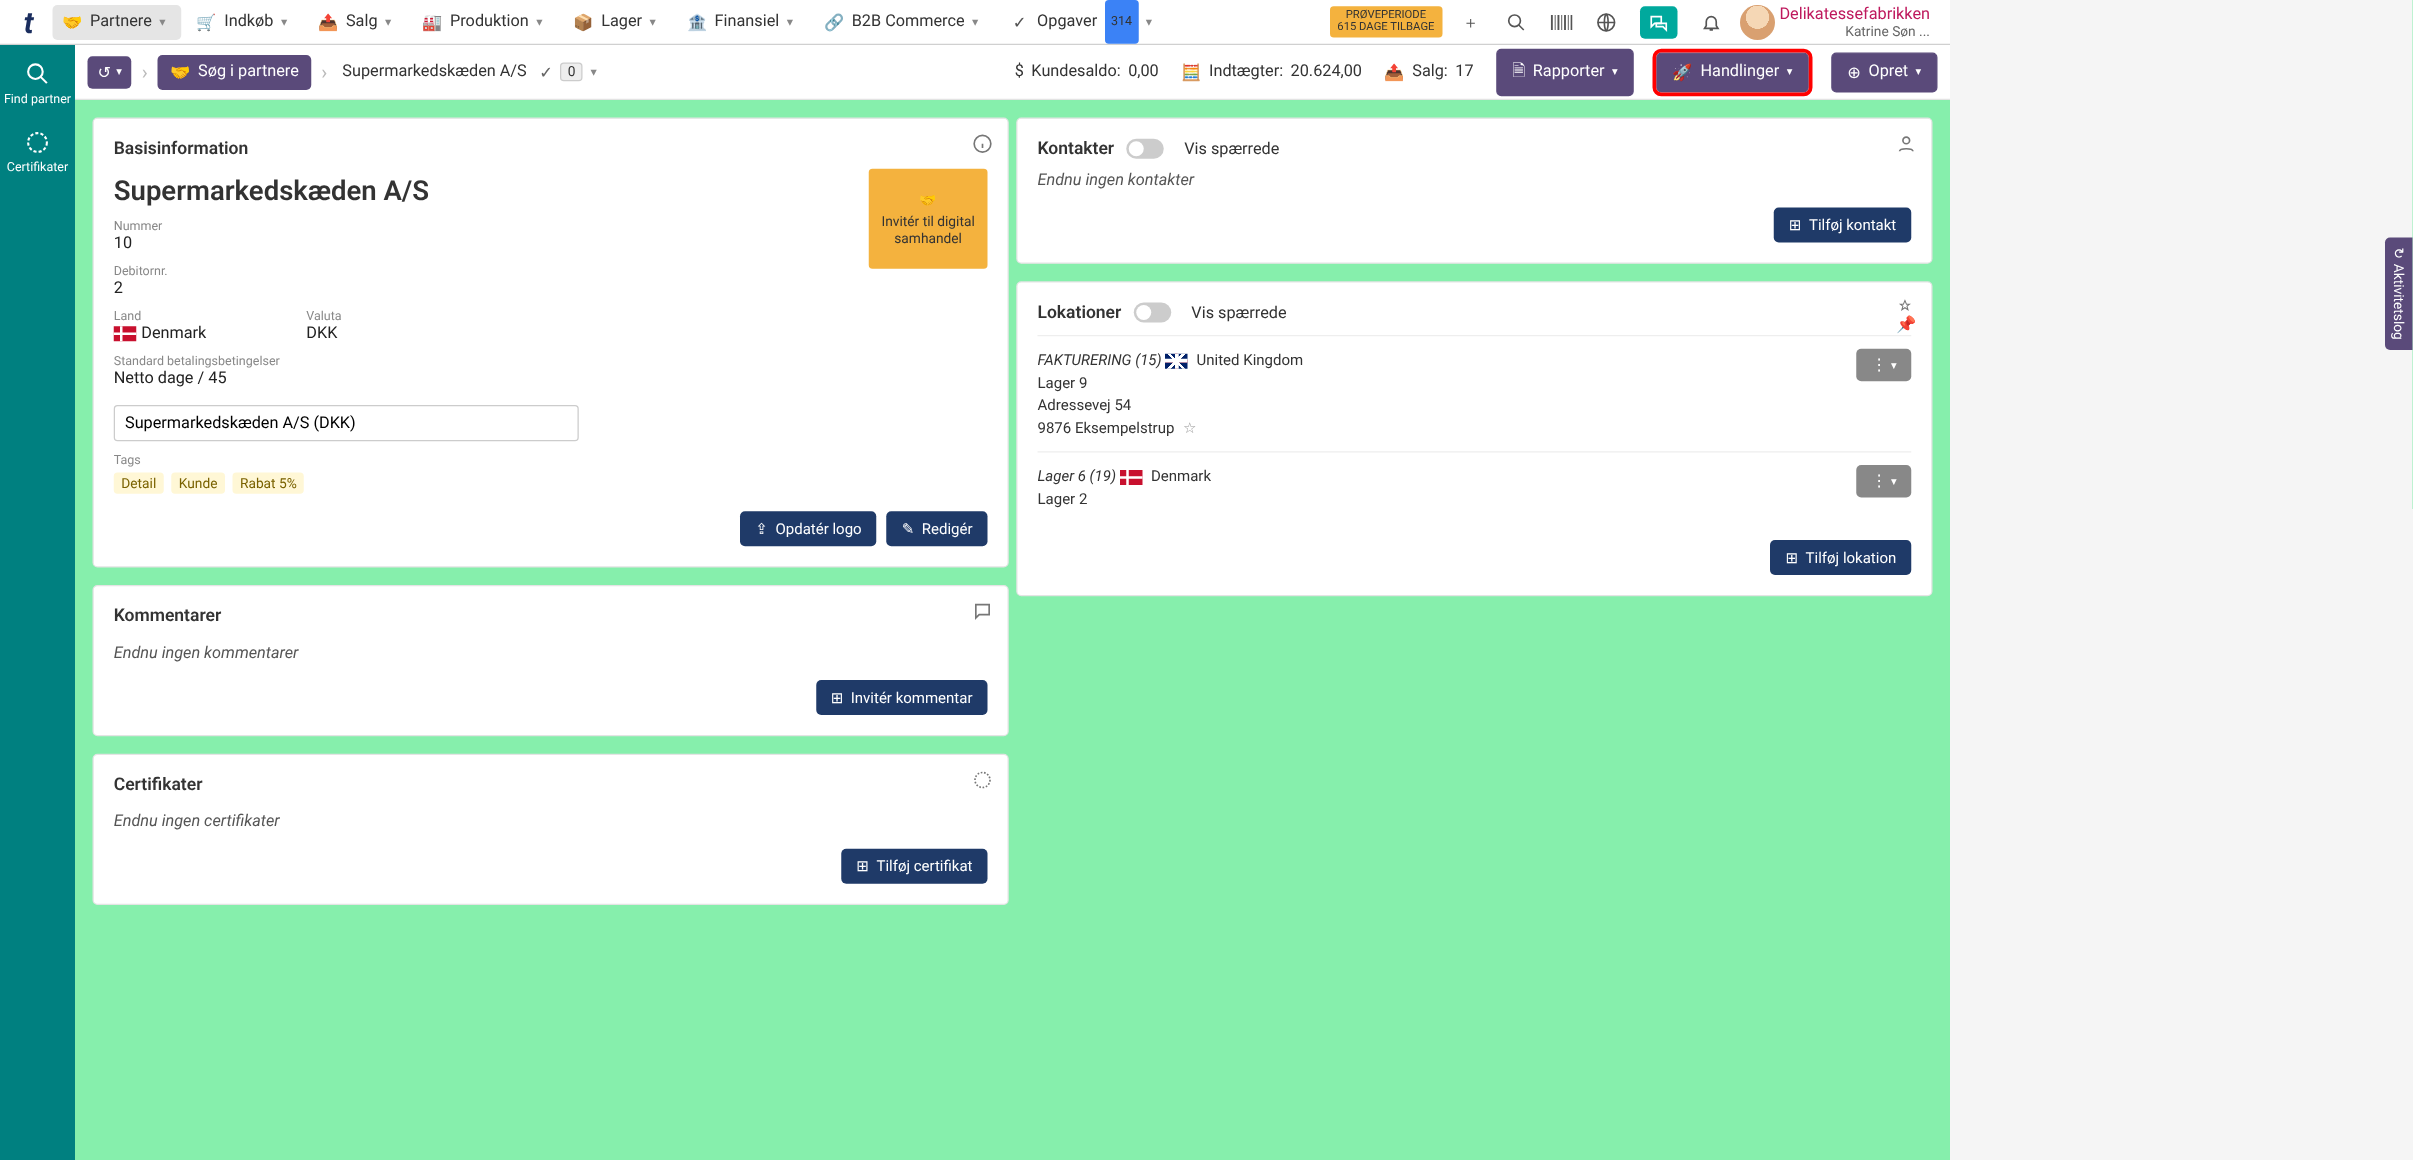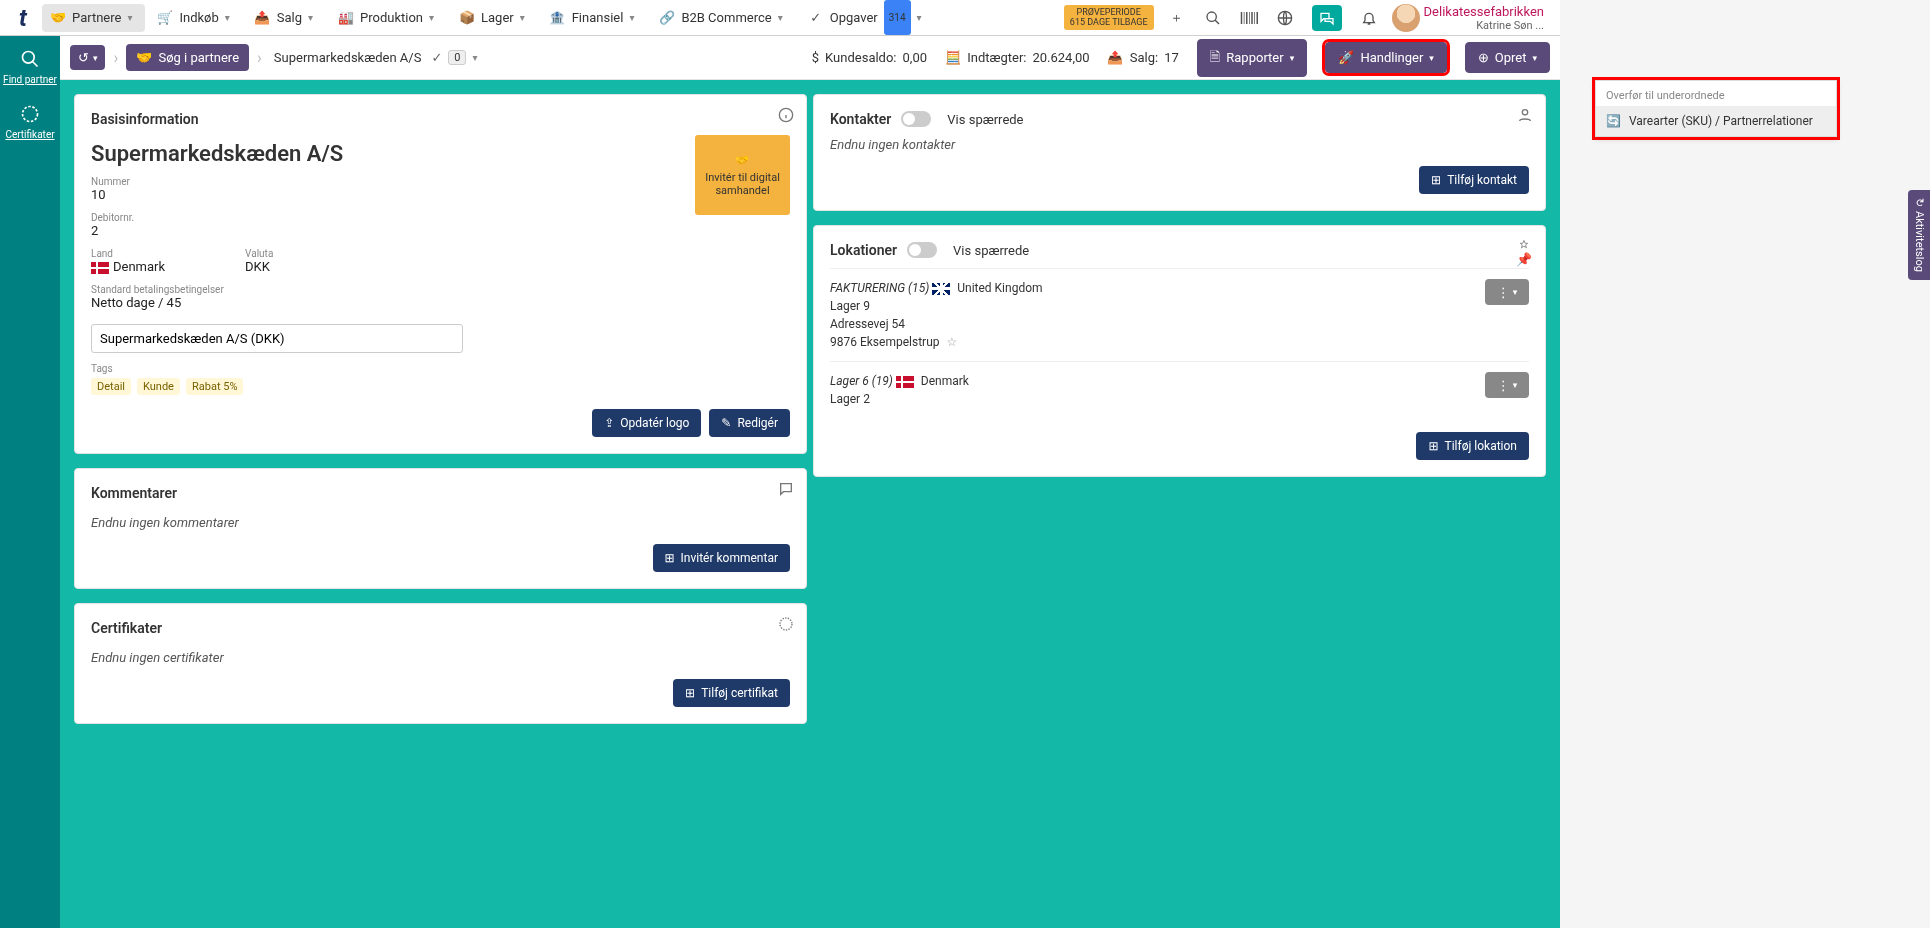--- a/index.html
+++ b/index.html
@@ -17,21 +17,21 @@
   .top-icons { display: flex; align-items: center; gap: 18px; padding: 0 10px; }
   .top-ico { width: 18px; height: 18px; color: #555; display: flex; align-items: center; justify-content: center; }
   .chat-ico { background: #00a99d; color: #fff; width: 30px; height: 26px; border-radius: 4px; }
   .avatar { width: 28px; height: 28px; border-radius: 50%; background: #e8c8a8; display: inline-block; background-image: radial-gradient(circle at 50% 35%, #f5d7b5 40%, #d9a070 41%); }
   .company-box { text-align: right; padding-right: 8px; }
   .company-line1 { font-size: 13px; color: #be185d; }
   .company-line2 { font-size: 11px; color: #666; }
 
   
   .main-row { flex: 1; display: flex; min-height: 0; }
-  .left-rail { width: 60px; background: #008080; color: #fff; display: flex; flex-direction: column; align-items: center; padding-top: 12px; gap: 18px; text-decoration: underline; }
+  .left-rail { width: 60px; background: #008080; color: #fff; display: flex; flex-direction: column; align-items: center; padding-top: 12px; gap: 18px; }
   .rail-item { display: flex; flex-direction: column; align-items: center; gap: 4px; font-size: 10px; }
   .rail-ico { width: 22px; height: 22px; display: flex; align-items: center; justify-content: center; }
 
   .content-wrap { flex: 1; display: flex; flex-direction: column; min-width: 0; }
 
   
   .secondary-bar { height: 44px; background: #fff; border-bottom: 1px solid #e3e3e3; display: flex; align-items: center; padding: 0 10px; gap: 6px; }
   .hist-btn { background: #5a4a7a; color: #fff; padding: 5px 8px; border-radius: 4px; display: flex; align-items: center; gap: 4px; }
   .crumb-sep { color: #bbb; font-size: 16px; padding: 0 2px; }
   .pill-dark { background: #5a4a7a; color: #fff; padding: 6px 10px; border-radius: 4px; display: inline-flex; align-items: center; gap: 6px; }
@@ -44,21 +44,21 @@
   .btn-highlight { outline: 3px solid #ff0000; outline-offset: 0; }
   .caret-down { font-size: 9px; }
 
   
   .dropdown { position: absolute; top: 80px; right: 93px; width: 242px; background: #fff; border: 1px solid #ddd; box-shadow: 0 2px 6px rgba(0,0,0,.15); outline: 3px solid #ff0000; z-index: 20; }
   .dd-head { font-size: 11px; color: #888; padding: 8px 10px 4px; }
   .dd-item { padding: 8px 10px; display: flex; align-items: center; gap: 8px; font-size: 12px; }
   .dd-item.hover { background: #eee; }
 
   
-  .body-grid { flex: 1; display: flex; gap: 6px; padding: 14px; background: #14b8a6; overflow: auto; }
+  .body-grid { flex: 1; display: flex; gap: 6px; padding: 14px; background: #86efac; overflow: auto; }
   .col { flex: 1; display: flex; flex-direction: column; gap: 14px; min-width: 0; }
 
   .card { background: #fff; border: 1px solid #e4e4e4; border-radius: 4px; padding: 16px; position: relative; }
   .card h3 { font-size: 14px; font-weight: 600; margin-bottom: 14px; }
   .card .top-ico-pin { position: absolute; top: 12px; right: 12px; color: #777; }
 
   .company-title { font-size: 22px; font-weight: 600; margin-bottom: 6px; }
   .field-label { font-size: 10px; color: #888; margin-top: 10px; }
   .field-val { font-size: 13px; color: #222; }
   .two-col-fields { display: flex; gap: 80px; }
@@ -272,27 +272,20 @@
             <span class="caret-down">▾</span>
           </div>
           <div class="btn-purple">
             <span>⊕</span>
             <span>Opret</span>
             <span class="caret-down">▾</span>
           </div>
         </div>
       </div>
 
-      <div class="dropdown">
-        <div class="dd-head">Overfør til underordnede</div>
-        <div class="dd-item hover">
-          <span>🔄</span>
-          <span>Varearter (SKU) / Partnerrelationer</span>
-        </div>
-      </div>
 
       <div class="body-grid">
 
         <div class="col">
 
           <div class="card" style="position:relative;">
             <span class="top-ico-pin">
               <svg width="16" height="16" viewBox="0 0 24 24" fill="none" stroke="currentColor" stroke-width="2">
                   <circle cx="12" cy="12" r="10"></circle>
                   <line x1="12" y1="8" x2="12" y2="8"></line>

